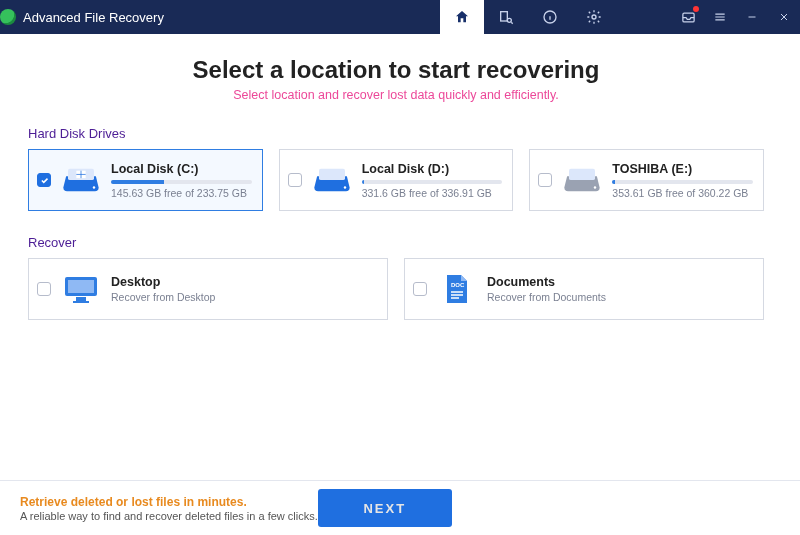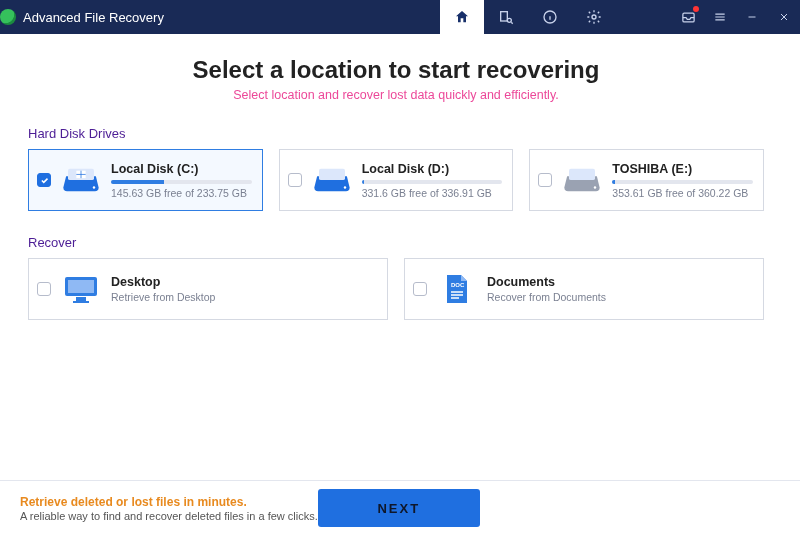--- a/index.html
+++ b/index.html
@@ -30,21 +30,21 @@
   .card .sub { font-size:10.5px; color:#7b8192; margin-top:2px;}
   .bar { height:4px; background:#e3e6ee; border-radius:2px; margin:4px 0 3px 0; overflow:hidden;}
   .bar > div { height:100%; background:#2f7de2;}
   .scan-opts { display:flex; align-items:center; gap:14px; margin-top:18px; font-size:12px; color:#333;}
   .scan-opts .opt { display:flex; align-items:center; gap:7px; cursor:pointer;}
   .scan-opts a { color:#555; text-decoration:underline; font-size:11.5px;}
   .info-i { width:13px;height:13px;border:1px solid #888;border-radius:50%;display:inline-flex;align-items:center;justify-content:center;font-size:9px;color:#666;}
   .footer { position:absolute; bottom:0; left:0; right:0; height:55px; border-top:1px solid #e3e6ee; display:flex; align-items:center; padding:16px 20px; background:#fff; justify-content:flex-start;}
   .footer .promo .l1 { color:#e88a1f; font-weight:700; font-size:12px;}
   .footer .promo .l2 { color:#555; font-size:11px; margin-top:1px;}
-  .next-btn { background:#1f6fe0; color:#0f172a; border:none; width:162px; height:38px; font-size:13px; font-weight:700; letter-spacing:2px; border-radius:3px; cursor:pointer;}
+  .next-btn { background:#1f6fe0; color:#e5e5e5; border:none; width:134px; height:38px; font-size:13px; font-weight:700; letter-spacing:2px; border-radius:3px; cursor:pointer;}
   .root { position:relative; width:800px; height:535px;}
 </style>
 </head>
 <body>
 
 <div class="root">
 
   <div class="titlebar">
     <div class="app">
       <span class="logo"></span>
@@ -176,21 +176,21 @@
     <span class="drive-ico">
             <svg width="40" height="30" viewBox="0 0 40 30">
               <rect x="4" y="3" width="32" height="19" rx="2" fill="#2f7de2"></rect>
               <rect x="7" y="6" width="26" height="13" fill="#8fb9f4"></rect>
               <rect x="15" y="23" width="10" height="4" fill="#2f7de2"></rect>
               <rect x="12" y="27" width="16" height="2" fill="#2f7de2"></rect>
             </svg>
           </span>
     <span class="body">
       <div class="name">Desktop</div>
-      <div class="sub">Retrieve from Desktop</div>
+      <div class="sub">Recover from Desktop</div>
     </span>
         </div>
         <div class="card">
     <span class="chk"></span>
     <span class="drive-ico">
             <svg width="30" height="32" viewBox="0 0 30 32">
               <path d="M5 2h14l6 6v22H5z" fill="#2f7de2"></path>
               <path d="M19 2v6h6" fill="#8fb9f4"></path>
               <text x="9" y="14" font-size="6" fill="#fff" font-weight="700">DOC</text>
               <path d="M9 19h12M9 22h12M9 25h8" stroke="#fff" stroke-width="1.3"></path>

